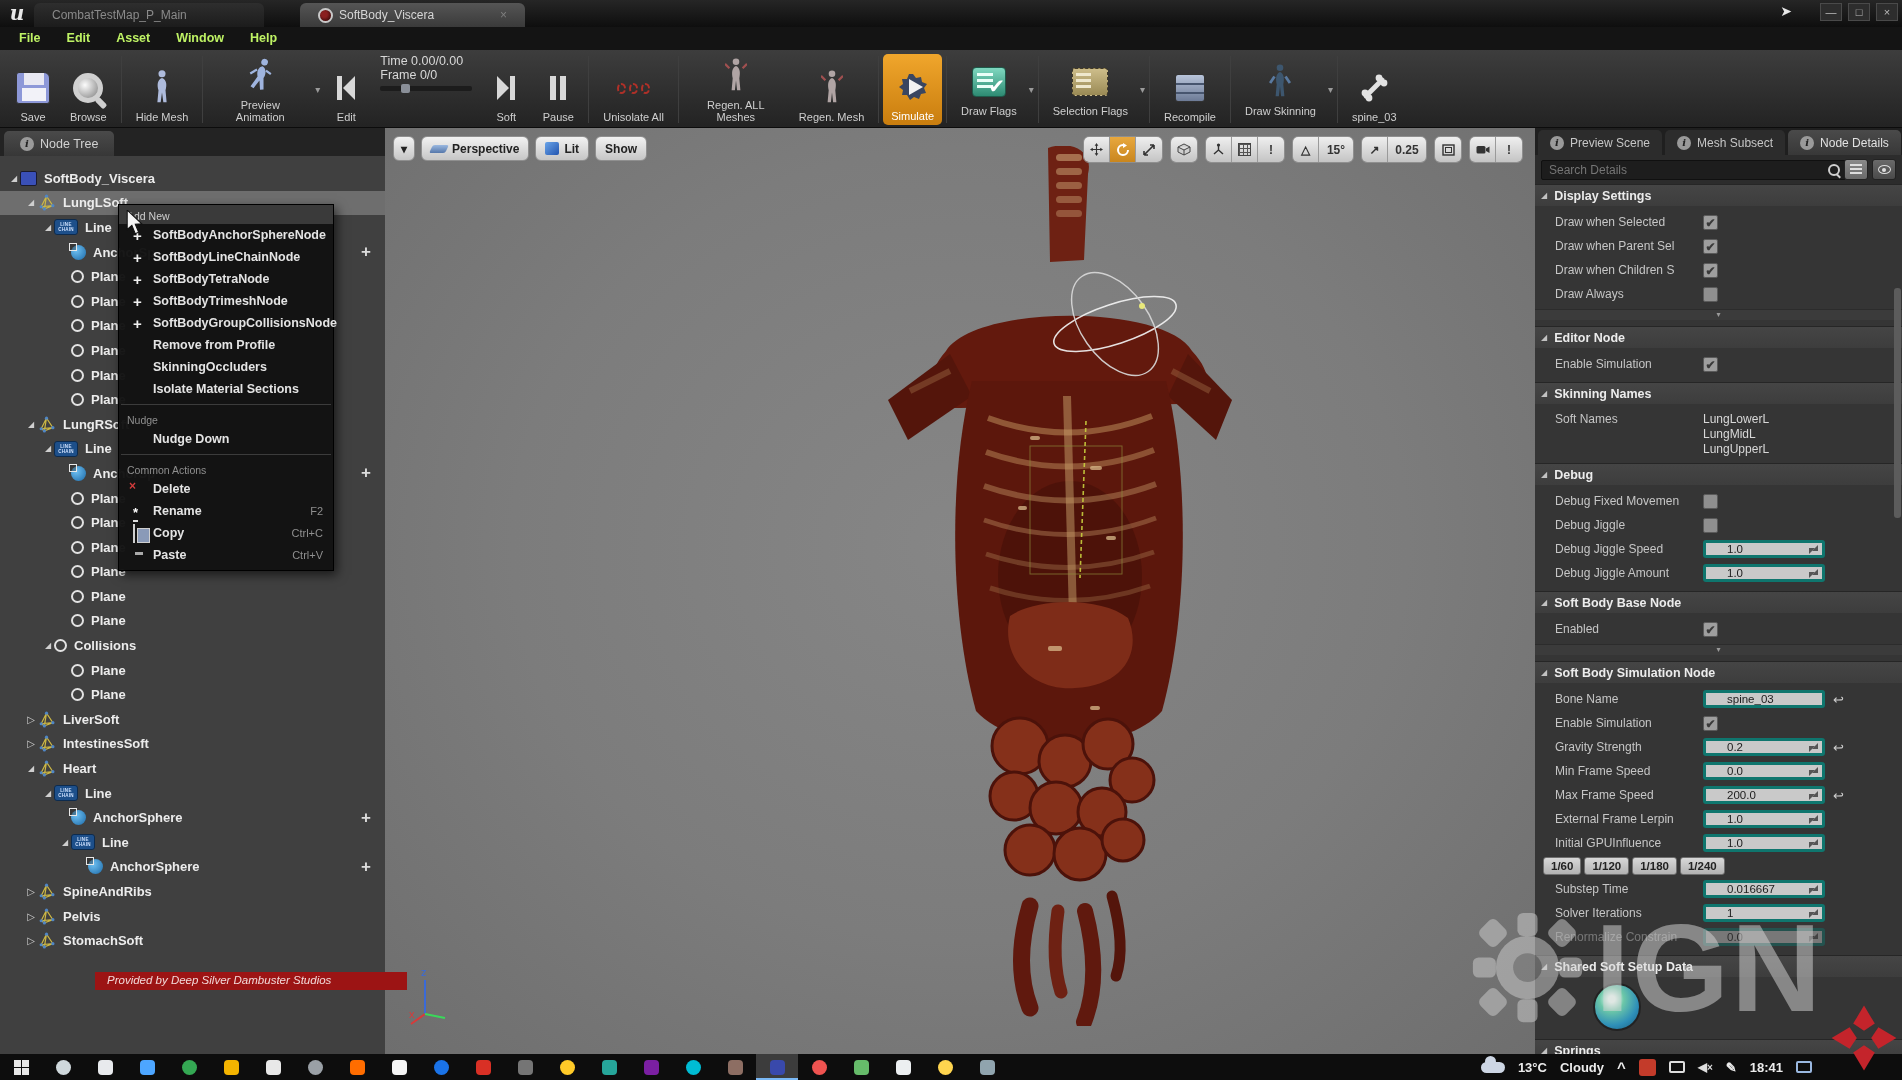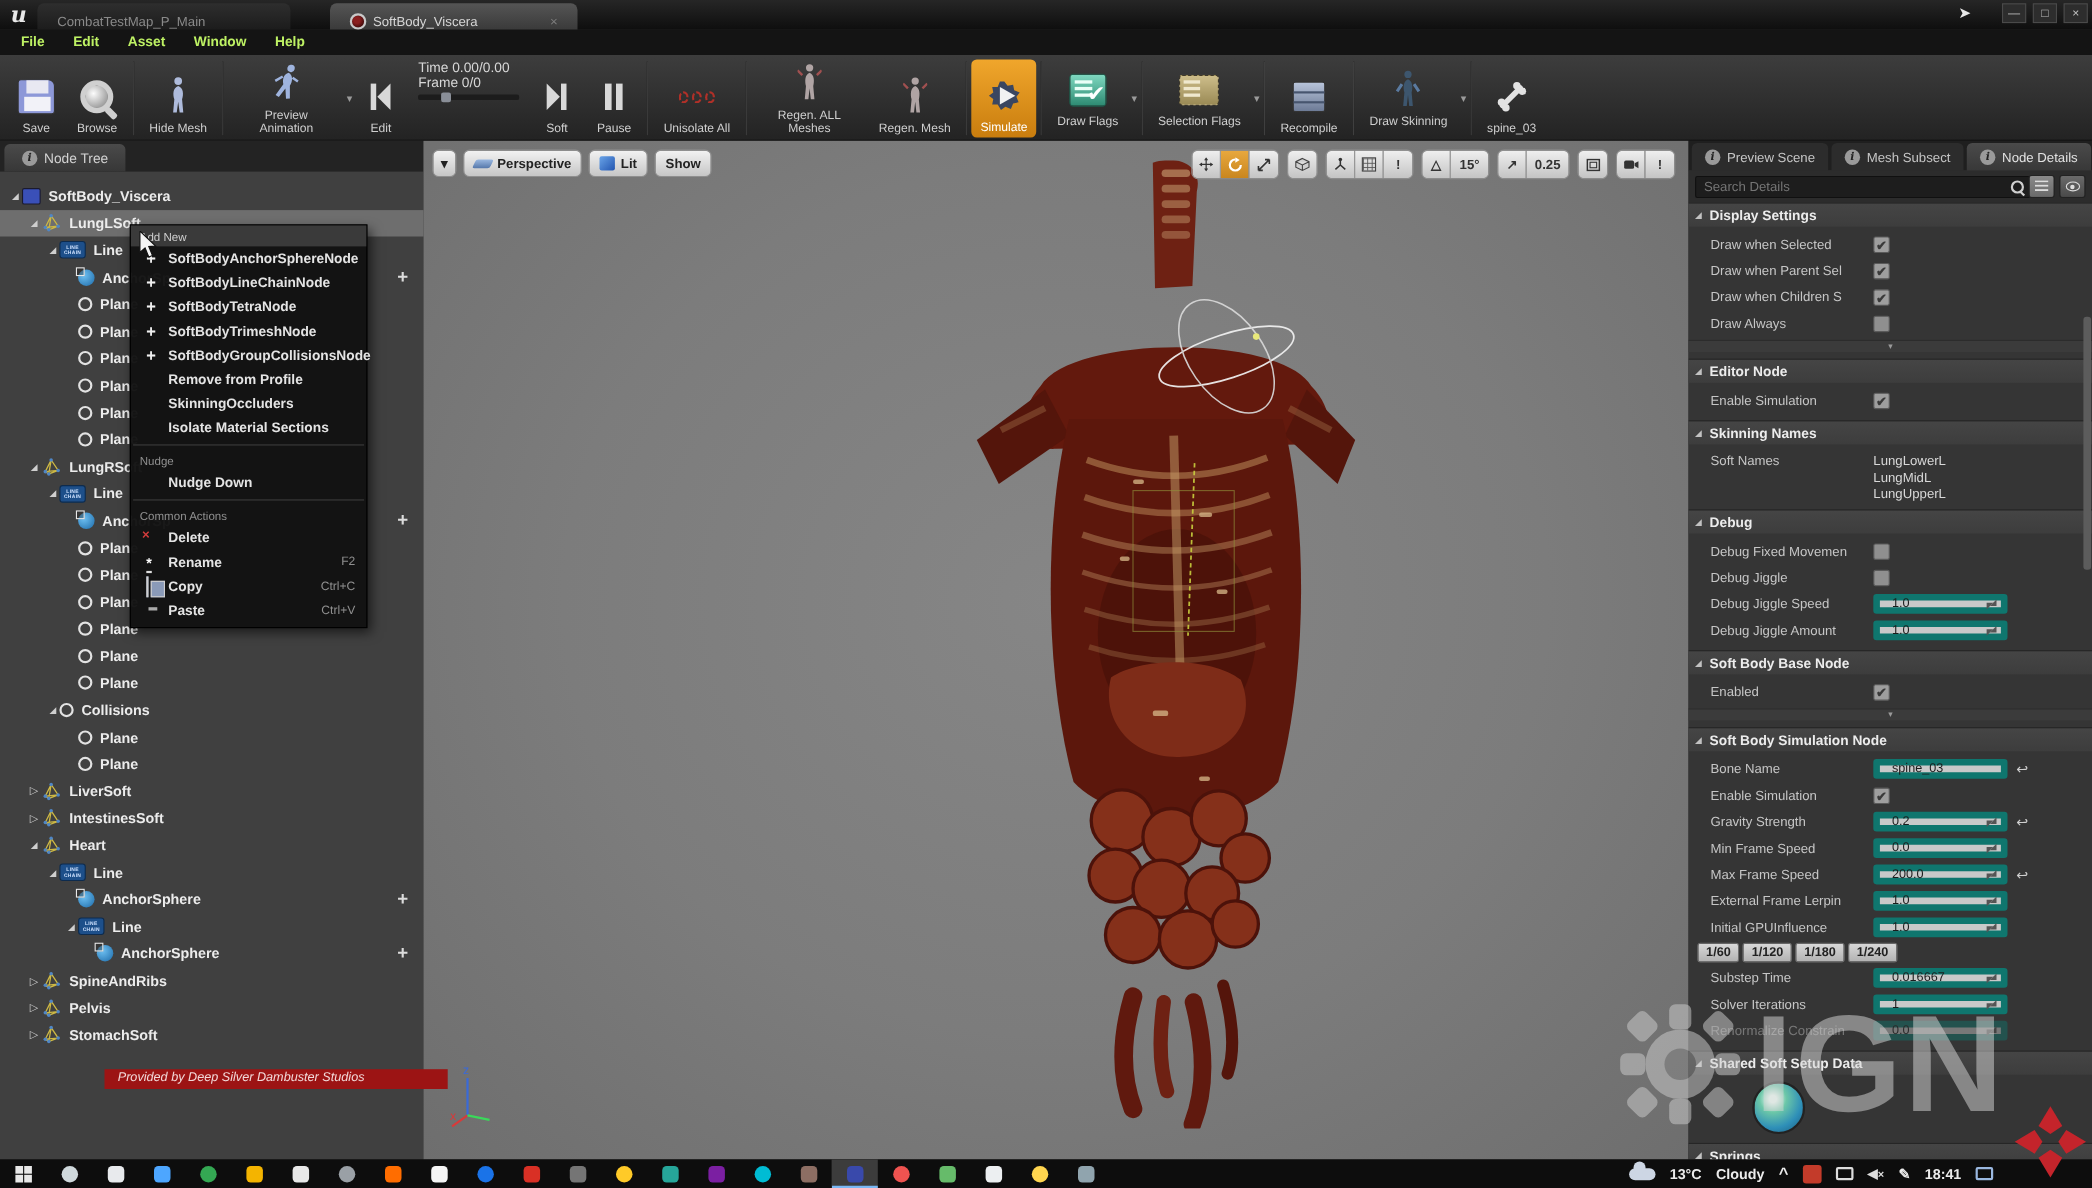--- a/index.html
+++ b/index.html
@@ -3,21 +3,21 @@
 <meta charset="utf-8">
 <style>
   * { margin:0; padding:0; box-sizing:border-box; }
   html,body { width:1902px; height:1080px; overflow:hidden; background:#1a1a1a;
     font-family:"Liberation Sans", sans-serif; }
   .app { position:relative; width:1902px; height:1080px; overflow:hidden; background:#2b2b2b; }
 
   
   .titlebar { position:absolute; left:0; top:0; width:100%; height:27px; background:linear-gradient(#262626,#0e0e0e); display:flex; align-items:flex-end; }
   .ue-logo { width:34px; height:27px; color:#e8e8e8; font-family:"DejaVu Serif", serif; font-style:italic; font-weight:bold; font-size:20px; text-align:center; line-height:26px; }
-  .tab { height:24px; display:flex; align-items:flex-end; gap:6px; padding:0 18px; font-size:12px; border-radius:6px 6px 0 0; }
+  .tab { height:24px; display:flex; align-items:center; gap:6px; padding:0 18px; font-size:12px; border-radius:6px 6px 0 0; }
   .tab.inactive { background:linear-gradient(#2e2e2e,#1c1c1c); color:#8a8a8a; width:230px; }
   .tab.active { background:linear-gradient(#555,#3a3a3a); color:#d6d6d6; width:225px; margin-left:36px; }
   .tab-asset-icon { width:15px; height:15px; border-radius:50%; background:radial-gradient(circle at 40% 40%, #8a1f1f 30%, #4a0e0e 70%); border:2px solid #c9c9c9; }
   .tab-close { margin-left:auto; color:#7e7e7e; font-size:12px; }
   .winctl { position:absolute; right:4px; top:3px; display:flex; gap:6px; }
   .winbtn { width:22px; height:18px; background:#2d2d2d; border:1px solid #4a4a4a; color:#bdbdbd; font-size:11px; text-align:center; line-height:16px; }
   .pointer-ico { position:absolute; right:110px; top:3px; color:#e8e8e8; font-size:14px; }
 
   
   .menubar { position:absolute; left:0; top:27px; width:100%; height:23px; background:#141414; display:flex; align-items:center; padding-left:6px; }
@@ -125,21 +125,21 @@
   .eye-ico { width:13px; height:9px; border:1.5px solid #ddd; border-radius:50%; position:relative; }
   .eye-ico:after { content:""; position:absolute; left:3.5px; top:1.5px; width:4px; height:4px; background:#ddd; border-radius:50%; }
   .dsec-h { height:22px; background:linear-gradient(#454545,#3d3d3d); border-top:1px solid #262626; display:flex; align-items:center; gap:7px; padding:0 6px; }
   .dsec-h .tri { color:#c2c2c2; font-size:8px; }
   .dsec-h .dsec-title { color:#ececec; font-size:12.5px; font-weight:bold; }
   .dsec-b { padding:4px 0 6px 0; }
   .drow { display:flex; align-items:center; min-height:24px; padding:0 10px 0 20px; }
   .drow .dlabel { width:148px; flex:none; color:#c6c6c6; font-size:12px; overflow:hidden; white-space:nowrap; }
   .chk { width:15px; height:15px; border-radius:2px; background:#9e9e9e; border:1px solid #5a5a5a; color:#3a3a3a; font-size:12px; line-height:14px; text-align:center; font-weight:bold; }
   .chk.off { background:#8f8f8f; color:transparent; }
-  .vbox { width:122px; height:18px; background:#c9c9c9; border-radius:3px; border:6px solid #0f766e; display:flex; align-items:center; padding:0 4px 0 11px; }
+  .vbox { width:122px; height:18px; background:#c9c9c9; border-radius:3px; border:3px solid #0f766e; display:flex; align-items:center; padding:0 4px 0 21px; }
   .vbox .vtext { color:#1c1c1c; font-size:11.5px; flex:1; }
   .spin { width:9px; height:9px; position:relative; }
   .spin:before { content:""; position:absolute; right:0; top:0; border-left:6px solid transparent; border-top:6px solid #555; transform:rotate(90deg); }
   .spin:after { content:""; position:absolute; left:0; bottom:0; border-right:6px solid transparent; border-bottom:6px solid #555; transform:rotate(90deg); }
   .reset { color:#cfcfcf; font-size:13px; margin-left:8px; }
   .dim { opacity:.45; }
   .expander-bar { height:11px; background:#3b3b3b; border-top:1px solid #2c2c2c; text-align:center; color:#9a9a9a; font-size:8px; line-height:10px; margin-top:3px; }
   .fbtns { display:flex; gap:3px; padding:2px 6px 2px 8px; }
   .fbtn { background:linear-gradient(#d8d8d8,#b2b2b2); border:1px solid #6e6e6e; border-radius:3px; color:#222; font-size:11.5px; font-weight:bold; padding:2px 7px; }
   .mlines { color:#d8d8d8; font-size:12px; line-height:15px; }

